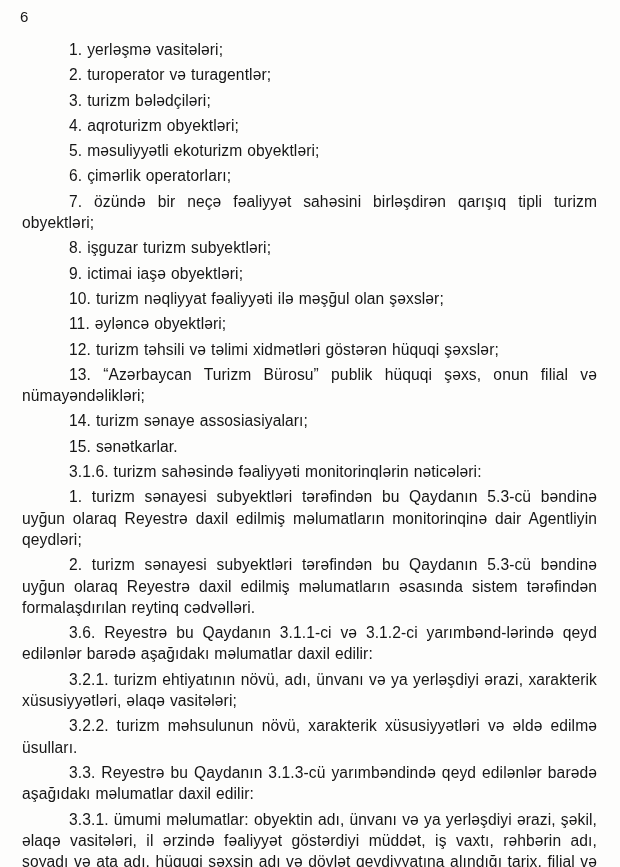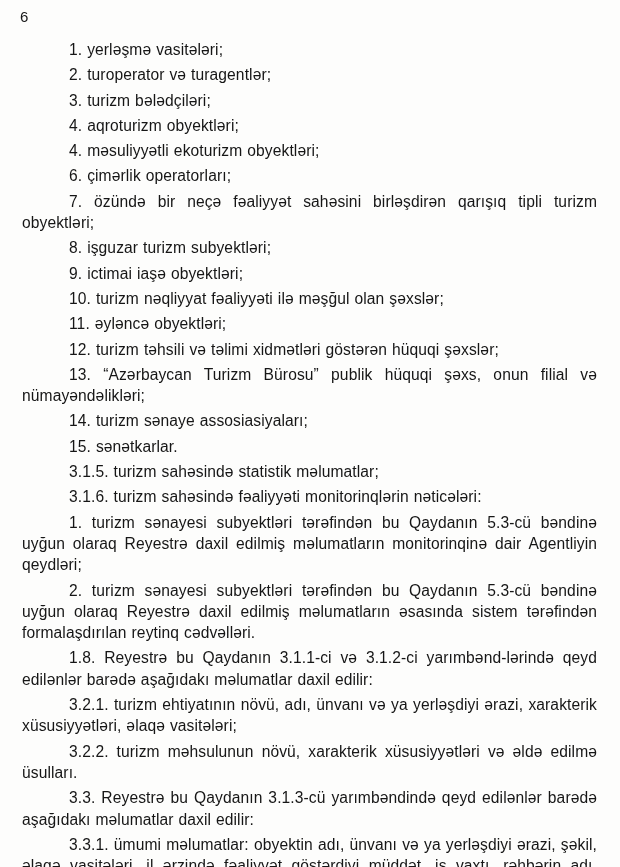--- a/index.html
+++ b/index.html
@@ -40,34 +40,33 @@
 </head>
 <body>
 
 <div class="page">
   <div class="page-number">6</div>
   <div class="body-text">
     <p class="para">1. yerləşmə vasitələri;</p>
     <p class="para">2. turoperator və turagentlər;</p>
     <p class="para">3. turizm bələdçiləri;</p>
     <p class="para">4. aqroturizm obyektləri;</p>
-    <p class="para">4. məsuliyyətli ekoturizm obyektləri;</p>
+    <p class="para">5. məsuliyyətli ekoturizm obyektləri;</p>
     <p class="para">6. çimərlik operatorları;</p>
     <p class="para">7. özündə bir neçə fəaliyyət sahəsini birləşdirən qarışıq tipli turizm obyektləri;</p>
     <p class="para">8. işguzar turizm subyektləri;</p>
     <p class="para">9. ictimai iaşə obyektləri;</p>
     <p class="para">10. turizm nəqliyyat fəaliyyəti ilə məşğul olan şəxslər;</p>
     <p class="para">11. əyləncə obyektləri;</p>
     <p class="para">12. turizm təhsili və təlimi xidmətləri göstərən hüquqi şəxslər;</p>
     <p class="para">13. “Azərbaycan Turizm Bürosu” publik hüquqi şəxs, onun filial və nümayəndəlikləri;</p>
     <p class="para">14. turizm sənaye assosiasiyaları;</p>
     <p class="para">15. sənətkarlar.</p>
-    <p class="para">3.1.5. turizm sahəsində statistik məlumatlar;</p>
     <p class="para">3.1.6. turizm sahəsində fəaliyyəti monitorinqlərin nəticələri:</p>
     <p class="para">1. turizm sənayesi subyektləri tərəfindən bu Qaydanın 5.3-cü bəndinə uyğun olaraq Reyestrə daxil edilmiş məlumatların monitorinqinə dair Agentliyin qeydləri;</p>
     <p class="para">2. turizm sənayesi subyektləri tərəfindən bu Qaydanın 5.3-cü bəndinə uyğun olaraq Reyestrə daxil edilmiş məlumatların əsasında sistem tərəfindən formalaşdırılan reytinq cədvəlləri.</p>
-    <p class="para">1.8. Reyestrə bu Qaydanın 3.1.1-ci və 3.1.2-ci yarımbənd-lərində qeyd edilənlər barədə aşağıdakı məlumatlar daxil edilir:</p>
+    <p class="para">3.6. Reyestrə bu Qaydanın 3.1.1-ci və 3.1.2-ci yarımbənd-lərində qeyd edilənlər barədə aşağıdakı məlumatlar daxil edilir:</p>
     <p class="para">3.2.1. turizm ehtiyatının növü, adı, ünvanı və ya yerləşdiyi ərazi, xarakterik xüsusiyyətləri, əlaqə vasitələri;</p>
     <p class="para">3.2.2. turizm məhsulunun növü, xarakterik xüsusiyyətləri və əldə edilmə üsulları.</p>
     <p class="para">3.3. Reyestrə bu Qaydanın 3.1.3-cü yarımbəndində qeyd edilənlər barədə aşağıdakı məlumatlar daxil edilir:</p>
     <p class="para">3.3.1. ümumi məlumatlar: obyektin adı, ünvanı və ya yerləşdiyi ərazi, şəkil, əlaqə vasitələri, il ərzində fəaliyyət göstərdiyi müddət, iş vaxtı, rəhbərin adı, soyadı və ata adı, hüquqi şəxsin adı və dövlət qeydiyyatına alındığı tarix, filial və nümayəndəliyi barədə məlumat, vergi ödəyicisinin eyniləşdirmə nömrəsi (VÖEN), ödəniş üsulları,</p>
   </div>
 </div>
 
 </body></html>

